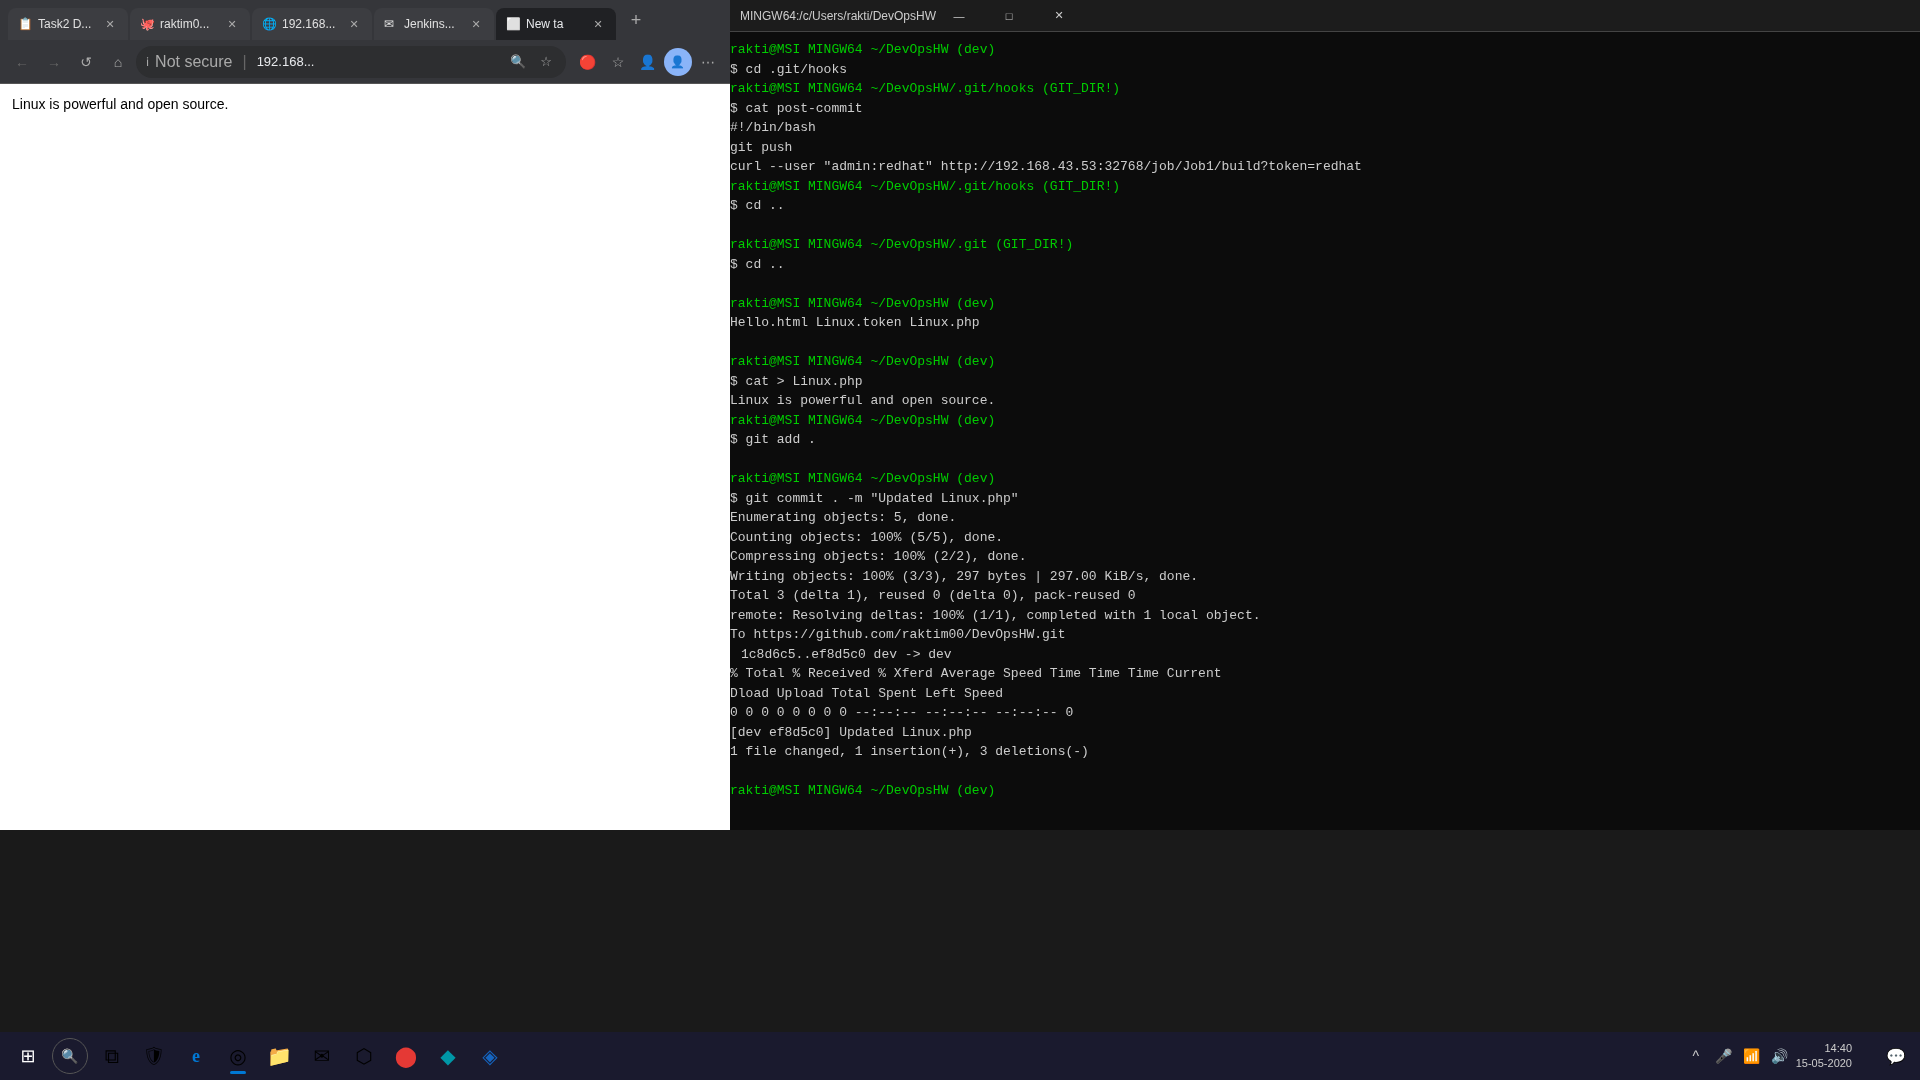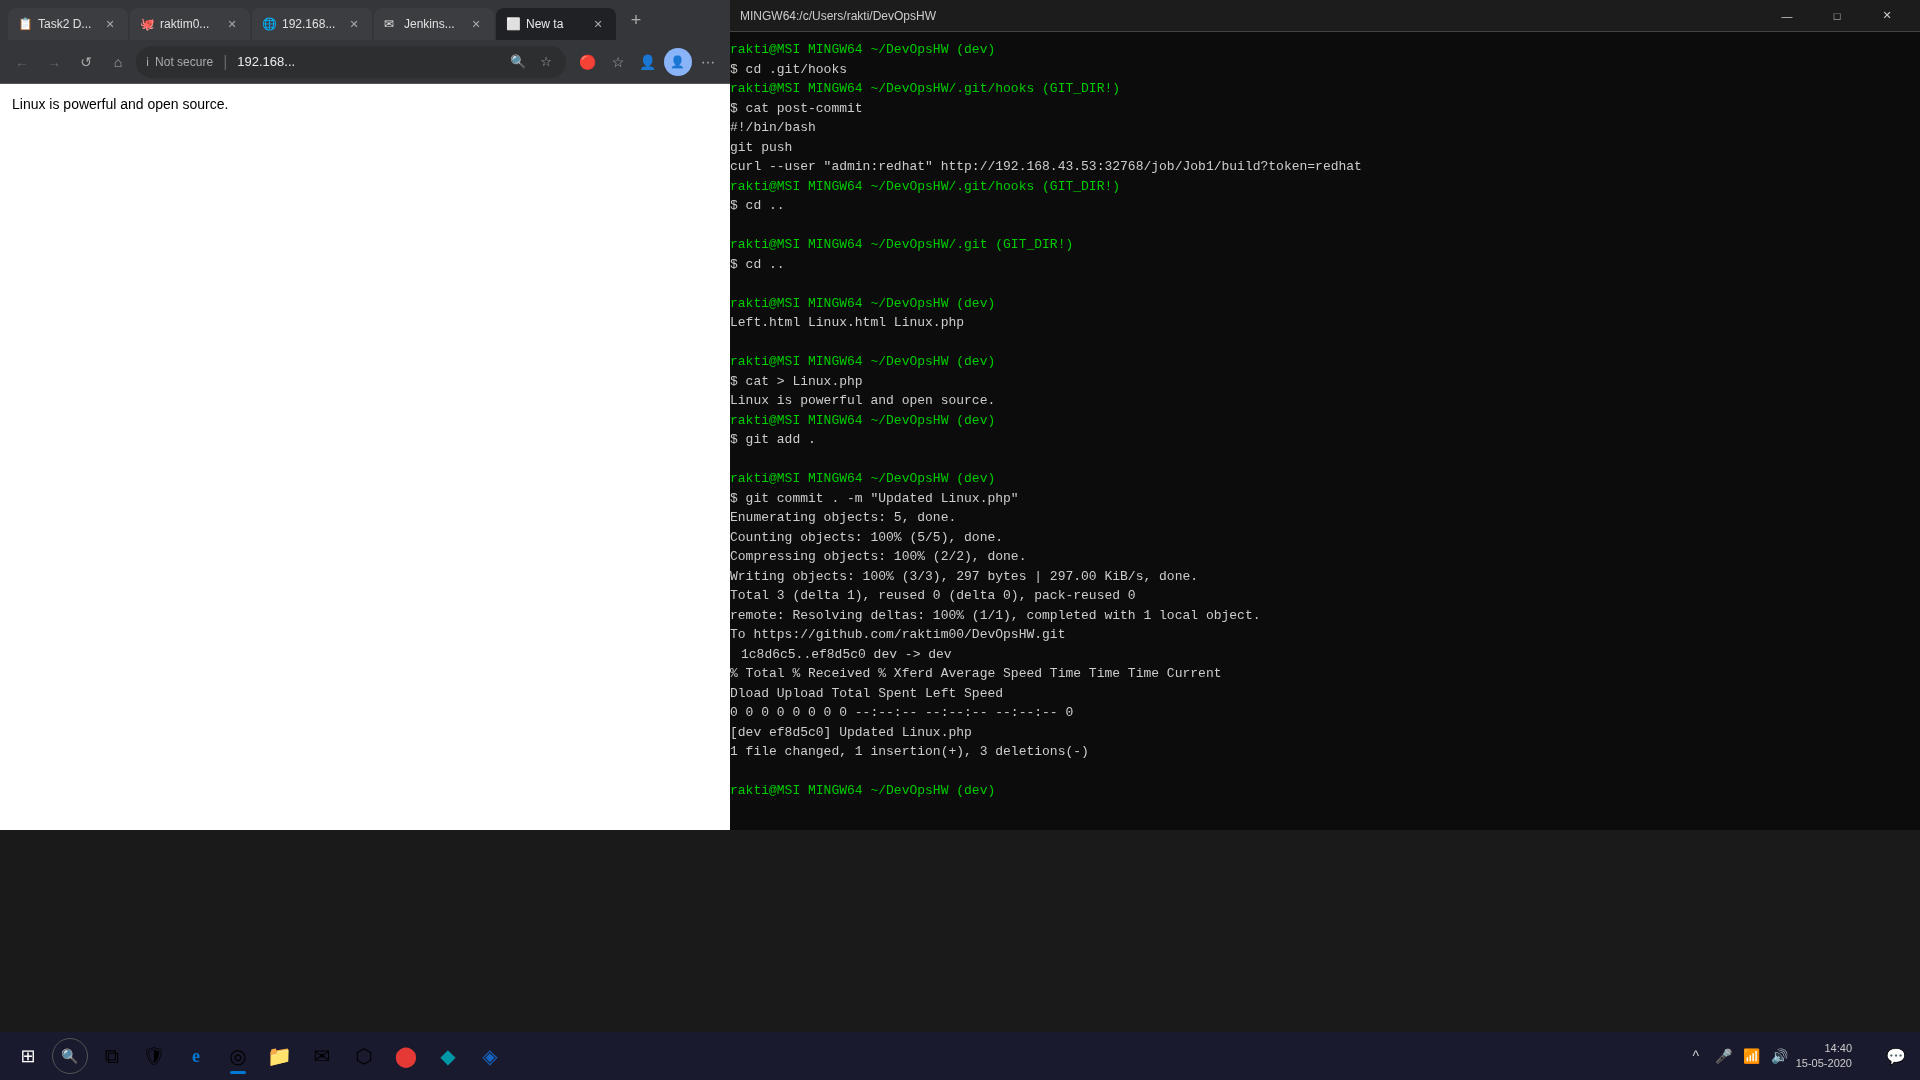--- a/index.html
+++ b/index.html
@@ -178,21 +178,20 @@
       width: 1190px;
       height: 830px;
       background: #0c0c0c;
       display: flex;
       flex-direction: column;
     }
 
     .terminal-titlebar {
       display: flex;
       align-items: center;
-      justify-content: space-between;
       height: 32px;
       background: #1c1c1c;
       padding: 0 10px;
       border-bottom: 1px solid #444;
     }
 
     .terminal-title {
       color: #cccccc;
       font-size: 12px;
     }
@@ -364,21 +363,21 @@
   </div>
 
   <div class="browser-controls">
     <div class="nav-btn disabled">←</div>
     <div class="nav-btn disabled">→</div>
     <div class="nav-btn">↺</div>
     <div class="nav-btn">⌂</div>
 
     <div class="address-bar-wrapper">
       <span class="security-icon">ℹ</span>
-      <span style="color:#aaa;font-size:12px;">Not secure</span>
+      <span style="color:#aaa;font-size:16px;">Not secure</span>
       <span style="color:#666;margin:0 4px;">|</span>
       <span class="address-text">192.168...</span>
       <span class="address-bar-btn">🔍</span>
       <span class="address-bar-btn">☆</span>
     </div>
 
     <div class="browser-action-btns">
       <div class="nav-btn" style="color:#e53935;">🔴</div>
       <div class="nav-btn">☆</div>
       <div class="nav-btn">👤</div>
@@ -412,21 +411,21 @@
       <div><span style="color:#cccccc;">#!/bin/bash</span></div>
       <div><span style="color:#cccccc;">git push</span></div>
       <div><span style="color:#cccccc;">curl --user "admin:redhat" http://192.168.43.53:32768/job/Job1/build?token=redhat</span></div>
       <div><span style="color:#00cc00;">rakti@MSI MINGW64 ~/DevOpsHW/.git/hooks (GIT_DIR!)</span></div>
       <div><span style="color:#cccccc;">$ cd ..</span></div>
       <div>&nbsp;</div>
       <div><span style="color:#00cc00;">rakti@MSI MINGW64 ~/DevOpsHW/.git (GIT_DIR!)</span></div>
       <div><span style="color:#cccccc;">$ cd ..</span></div>
       <div>&nbsp;</div>
       <div><span style="color:#00cc00;">rakti@MSI MINGW64 ~/DevOpsHW (dev)</span></div>
-      <div><span style="color:#cccccc;">Left.html  Linux.html  Linux.php</span></div>
+      <div><span style="color:#cccccc;">Hello.html  Linux.token  Linux.php</span></div>
       <div>&nbsp;</div>
       <div><span style="color:#00cc00;">rakti@MSI MINGW64 ~/DevOpsHW (dev)</span></div>
       <div><span style="color:#cccccc;">$ cat &gt; Linux.php</span></div>
       <div><span style="color:#cccccc;">Linux is powerful and open source.</span></div>
       <div><span style="color:#00cc00;">rakti@MSI MINGW64 ~/DevOpsHW (dev)</span></div>
       <div><span style="color:#cccccc;margin-top:16px;">$ git add .</span></div>
       <div>&nbsp;</div>
       <div><span style="color:#00cc00;">rakti@MSI MINGW64 ~/DevOpsHW (dev)</span></div>
       <div><span style="color:#cccccc;">$ git commit . -m "Updated Linux.php"</span></div>
       <div><span style="color:#cccccc;">Enumerating objects: 5, done.</span></div>

